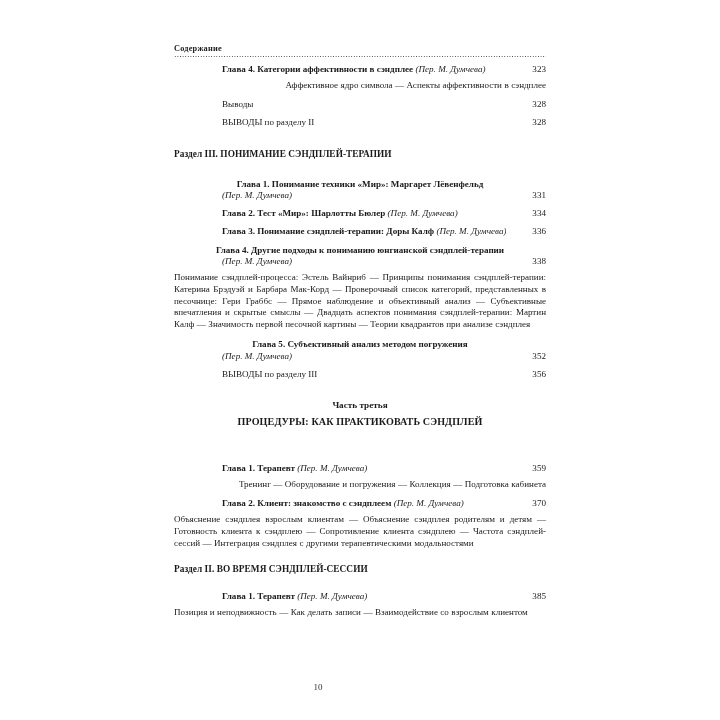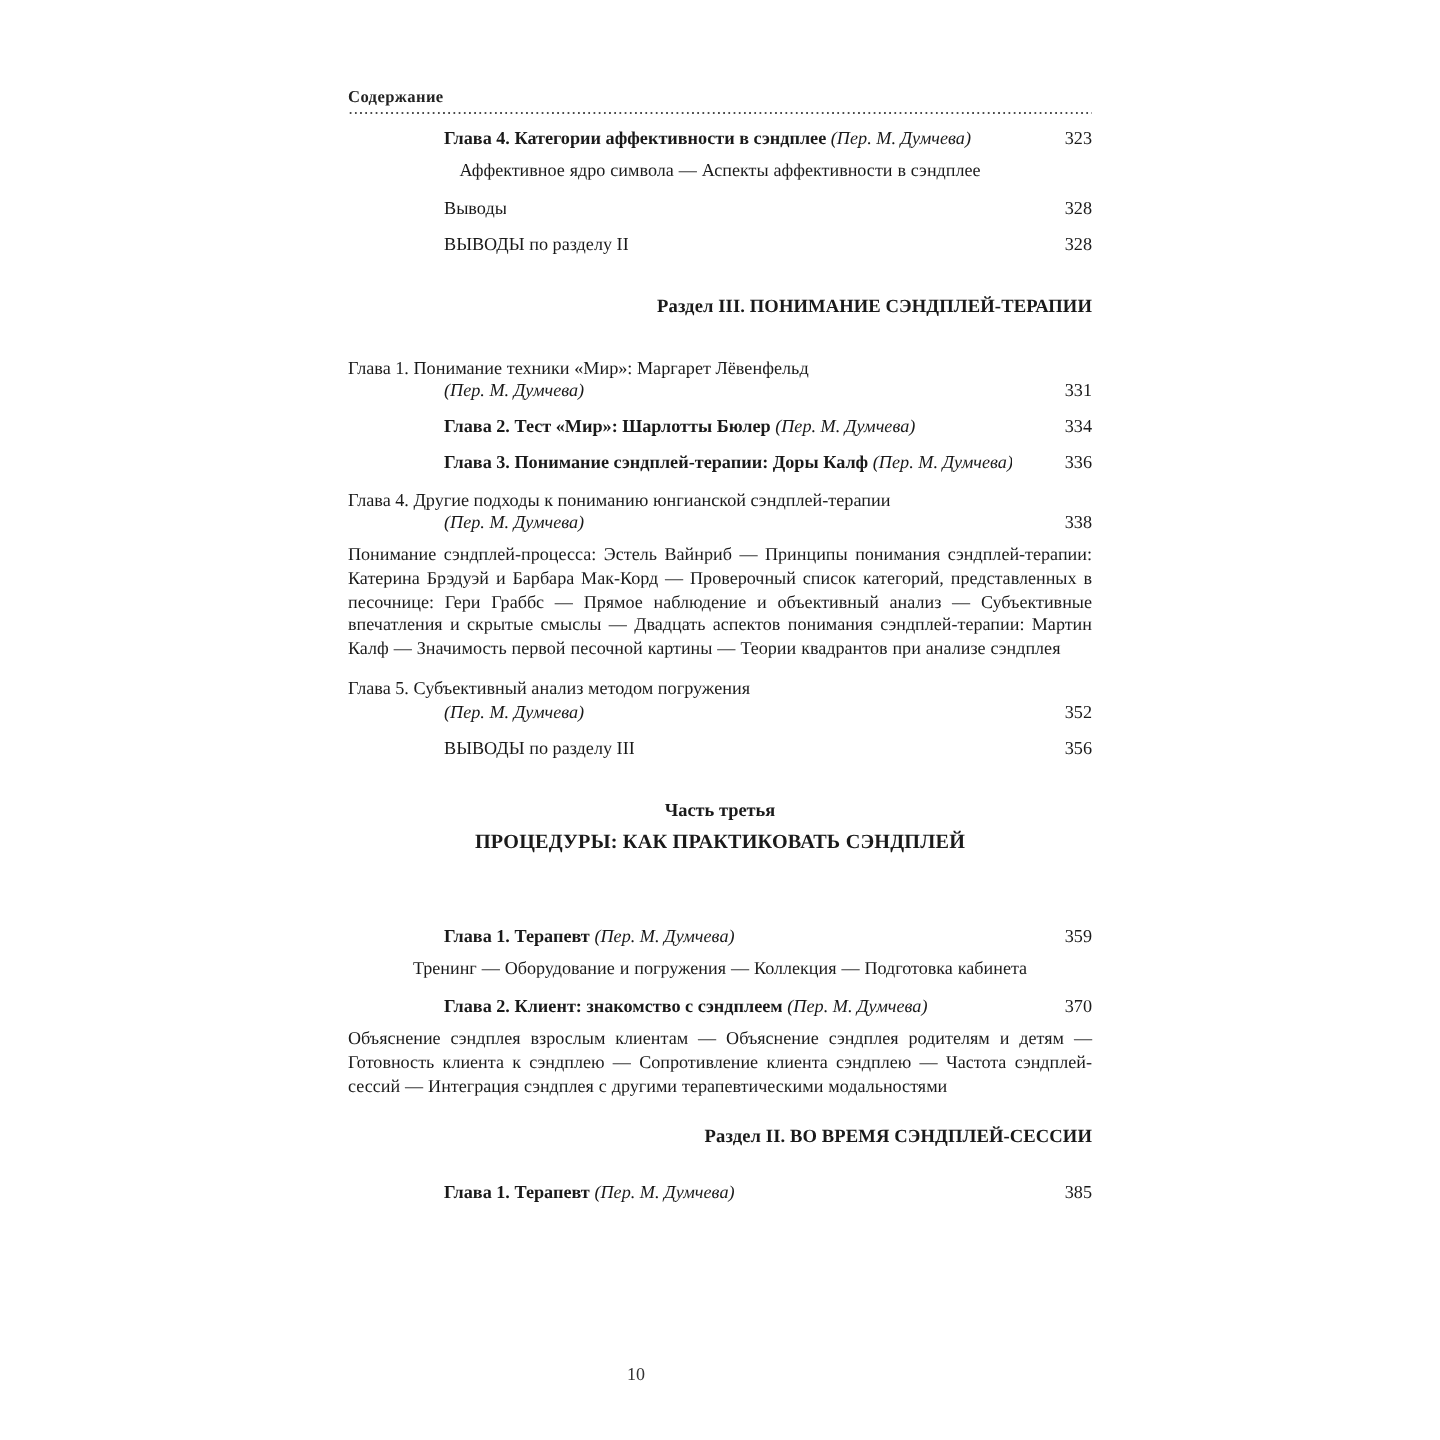--- a/index.html
+++ b/index.html
@@ -80,41 +80,42 @@
     padding-left: 1px;
   }
 
   .bold { font-weight: bold; }
   .ital { font-style: italic; }
   .norm { font-weight: normal; }
 
   
   .chapter-title {
     font-size: 9.1px;
-    font-weight: normal;
+    font-weight: bold;
     line-height: 1.18;
     margin-top: 8.5px;
+    text-align: center;
   }
   .cont-row {
     margin-top: 1.5px;
   }
 
   
   .descr {
     font-size: 9.05px;
     line-height: 1.30;
     text-align: justify;
     margin-top: 5.5px;
     word-spacing: 0.2px;
   }
-  .descr.single { text-align: center; }
+  .descr.single { text-align: right; }
 
   
   .section-head {
-    text-align: right;
+    text-align: left;
     font-weight: bold;
     font-size: 9.3px;
     letter-spacing: 0.05px;
   }
   .part-label {
     text-align: center;
     font-weight: bold;
     font-size: 9.2px;
   }
   .part-title {
@@ -246,18 +247,19 @@
 
     <div class="section-head">Раздел II. ВО ВРЕМЯ СЭНДПЛЕЙ-СЕССИИ</div>
 
     <div class="sp-10"></div>
 
     <div class="toc-row">
       <span class="label"><span class="bold">Глава 1. Терапевт</span> <span class="ital norm">(Пер. М. Думчева)</span></span>
       <span class="leader"></span>
       <span class="pageno">385</span>
     </div>
+    <div class="descr">Позиция и неподвижность — Как делать записи — Взаимодействие со взрослым клиентом</div>
 
   </div>
 
   <div class="folio">10</div>
 
 </div>
 
 </body></html>

